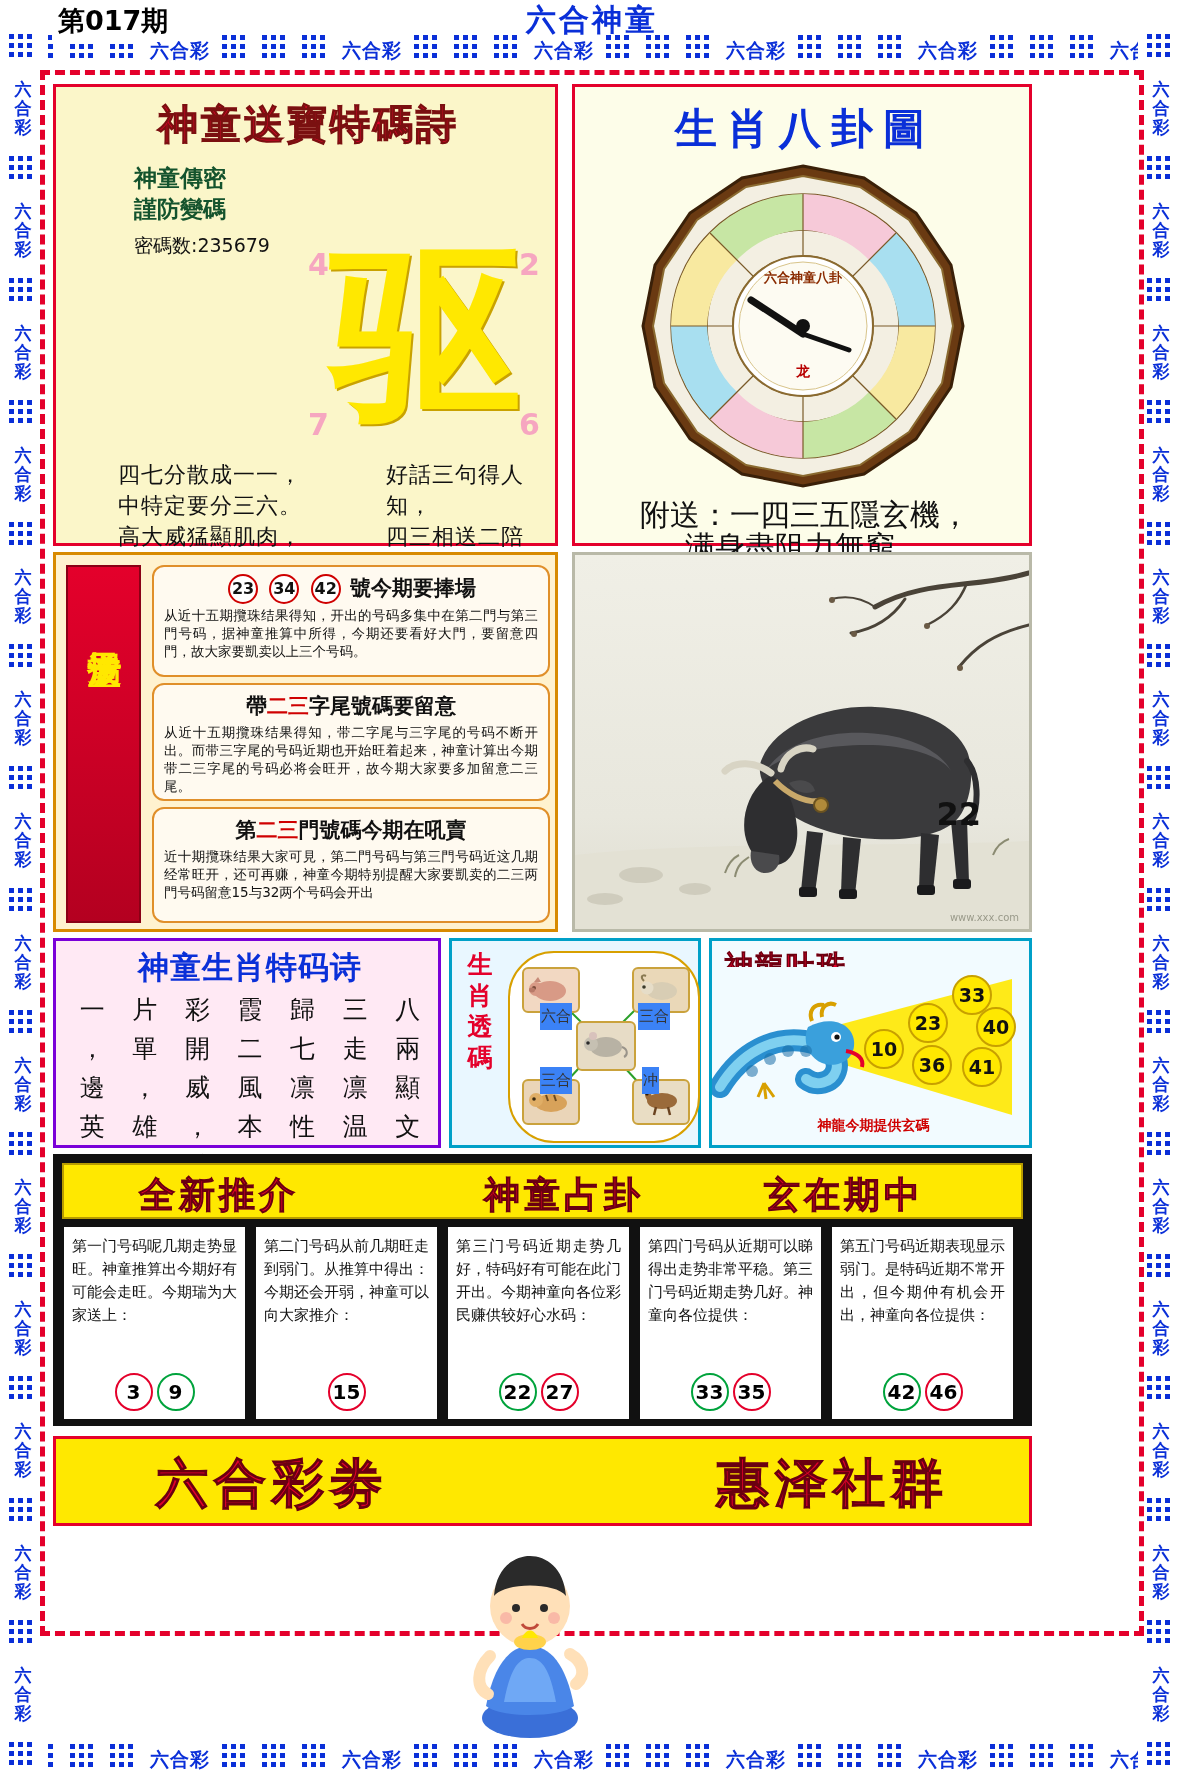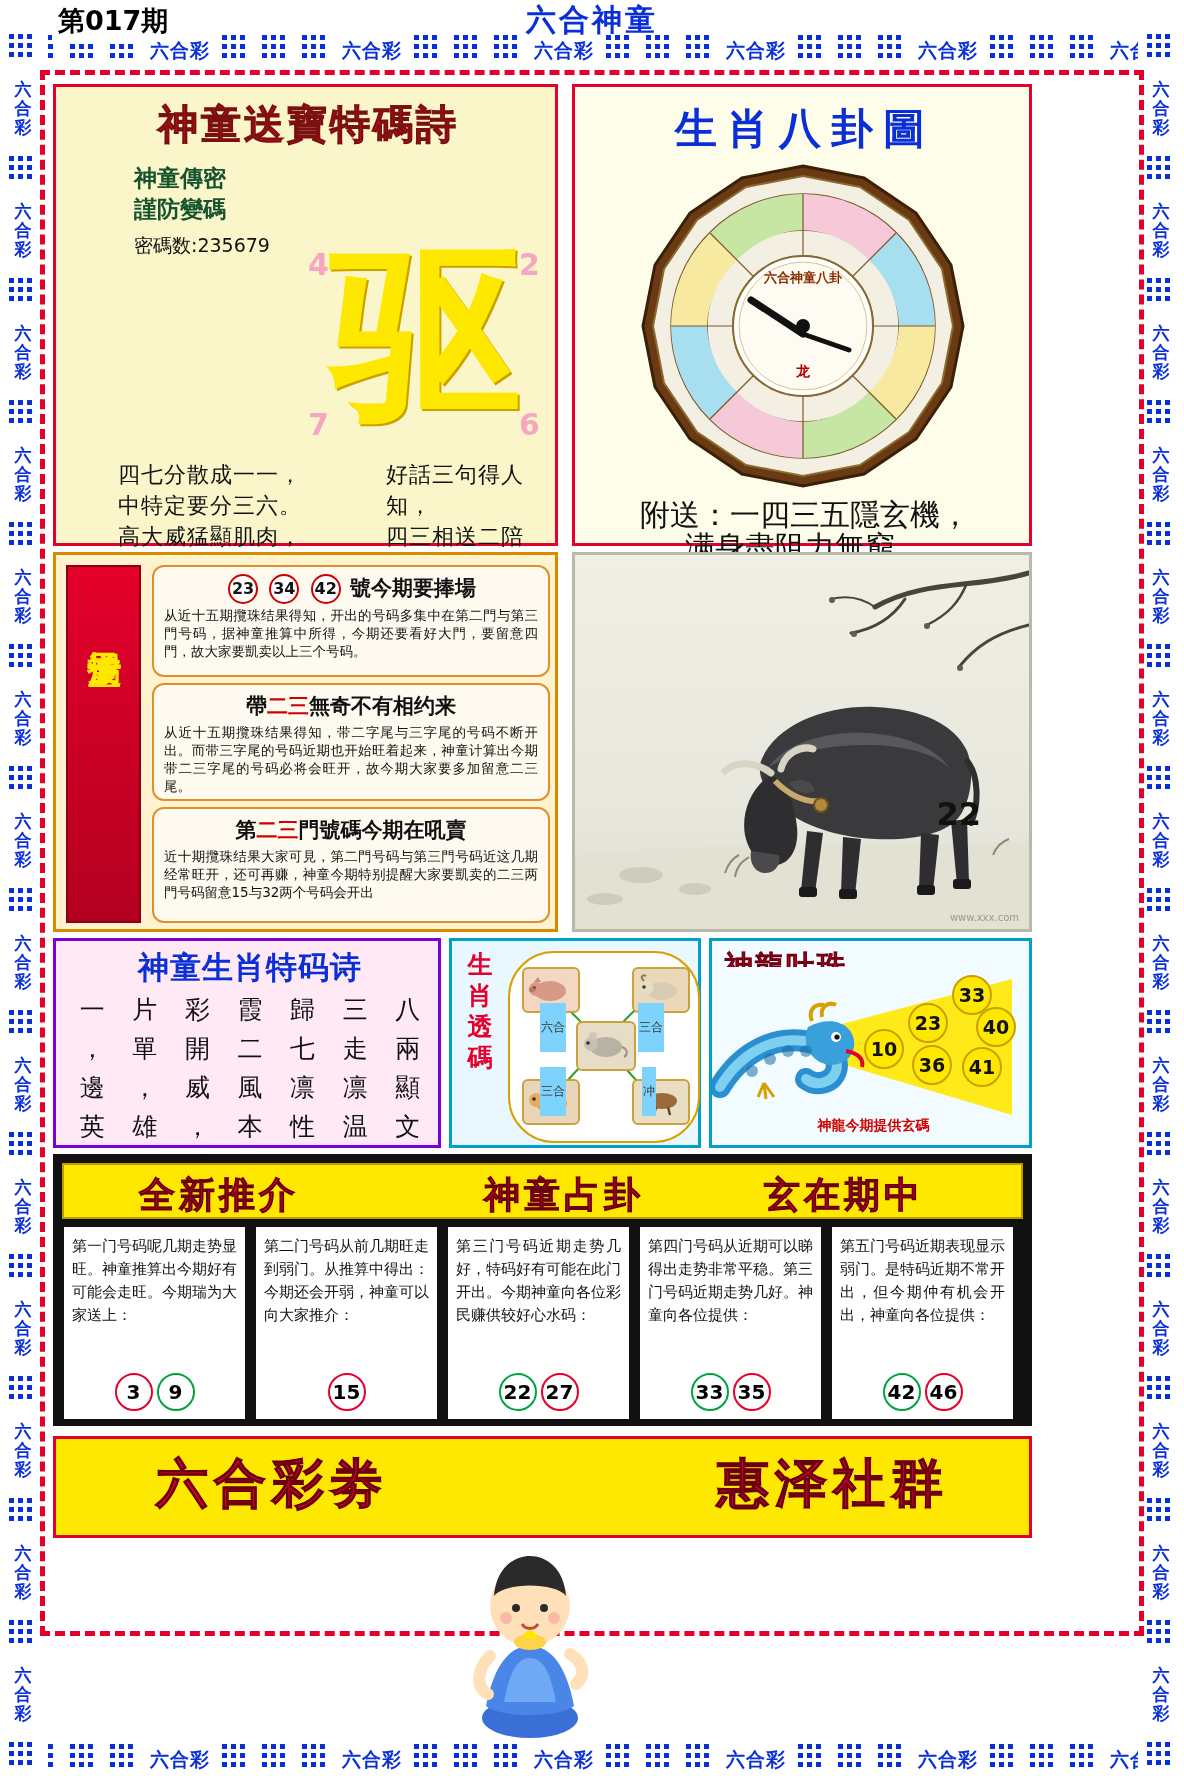--- a/index.html
+++ b/index.html
@@ -159,21 +159,21 @@
     font-size:25px;font-weight:bold;color:#e4002b;line-height:31px;
   }
   .cloud{
     position:absolute;left:56px;top:10px;width:188px;height:188px;
     background:#fff;border:2px solid #d8a000;border-radius:46px;
   }
   .zcell{
     position:absolute;width:54px;height:42px;border:2px solid #caa23c;border-radius:6px;
     background:#f6efdc;overflow:hidden;
   }
-  .zlab{position:absolute;font-size:12px;color:#333;background:#7dd3fc;padding:16px 1px;}
+  .zlab{position:absolute;font-size:15px;color:#333;background:#3b82f6;padding:4px 1px;}
 
   
   #p7{left:709px;top:938px;width:323px;height:210px;background:#f2fbff;border:3px solid #00a0c8;}
   #p7 .t7{
     position:absolute;left:12px;top:6px;font-size:29px;font-weight:bold;color:#e4002b;letter-spacing:2px;
     -webkit-text-stroke:0.5px #6a0010;
   }
   #p7 .foot{position:absolute;left:0;top:176px;width:323px;text-align:center;font-size:14px;color:#cf0000;font-weight:bold;}
   .ball-y{
     position:absolute;width:36px;height:36px;border-radius:50%;
@@ -201,21 +201,21 @@
   .tcell p{margin:0;font-size:15px;line-height:23px;color:#111;text-align:justify;}
   .tballs{position:absolute;left:0;bottom:8px;width:100%;text-align:center;}
   .ball-o{
     display:inline-block;width:34px;height:34px;line-height:34px;border-radius:50%;
     background:#fff;font-size:20px;font-weight:bold;text-align:center;margin:0 2px;
   }
   .bo-red{border:2px solid #e4002b;}
   .bo-green{border:2px solid #00a33c;}
 
   
-  #p9{left:53px;top:1436px;width:979px;height:102px;background:#ffe800;border:3px solid #e4002b;}
+  #p9{left:53px;top:1436px;width:979px;height:90px;background:#ffe800;border:3px solid #e4002b;}
   #p9 .l{position:absolute;left:100px;top:10px;font-size:52px;font-weight:bold;color:#e4002b;letter-spacing:6px;-webkit-text-stroke:1px #6a0010;}
   #p9 .r{position:absolute;right:80px;top:10px;font-size:52px;font-weight:bold;color:#e4002b;letter-spacing:6px;-webkit-text-stroke:1px #6a0010;}
 
   .boychar{position:absolute;left:460px;top:1456px;width:140px;height:300px;}
 </style>
 </head>
 <body>
 
 <div class="page">
 
@@ -531,21 +531,21 @@
         <span class="ball-s">23</span>
         <span class="ball-s">34</span>
         <span class="ball-s">42</span>
         <span class="bk">號今期要捧場</span>
       </div>
       <div class="tipbody">从近十五期攬珠结果得知，开出的号码多集中在第二門与第三門号码，据神童推算中所得，今期还要看好大門，要留意四門，故大家要凱卖以上三个号码。</div>
     </div>
 
     <div class="tipbox" id="tip2">
       <div class="tiphead">
-        <span class="bk">帶</span><span>二三</span><span class="bk">無奇不有相约来</span>
+        <span class="bk">帶</span><span>二三</span><span class="bk">字尾號碼要留意</span>
       </div>
       <div class="tipbody">从近十五期攬珠结果得知，带二字尾与三字尾的号码不断开出。而带三字尾的号码近期也开始旺着起来，神童计算出今期带二三字尾的号码必将会旺开，故今期大家要多加留意二三尾。</div>
     </div>
 
     <div class="tipbox" id="tip3">
       <div class="tiphead">
         <span class="bk">第</span><span>二三</span><span class="bk">門號碼今期在吼賣</span>
       </div>
       <div class="tipbody">近十期攬珠结果大家可見，第二門号码与第三門号码近这几期经常旺开，还可再赚，神童今期特别提醒大家要凱卖的二三两門号码留意15与32两个号码会开出</div>
     </div>

